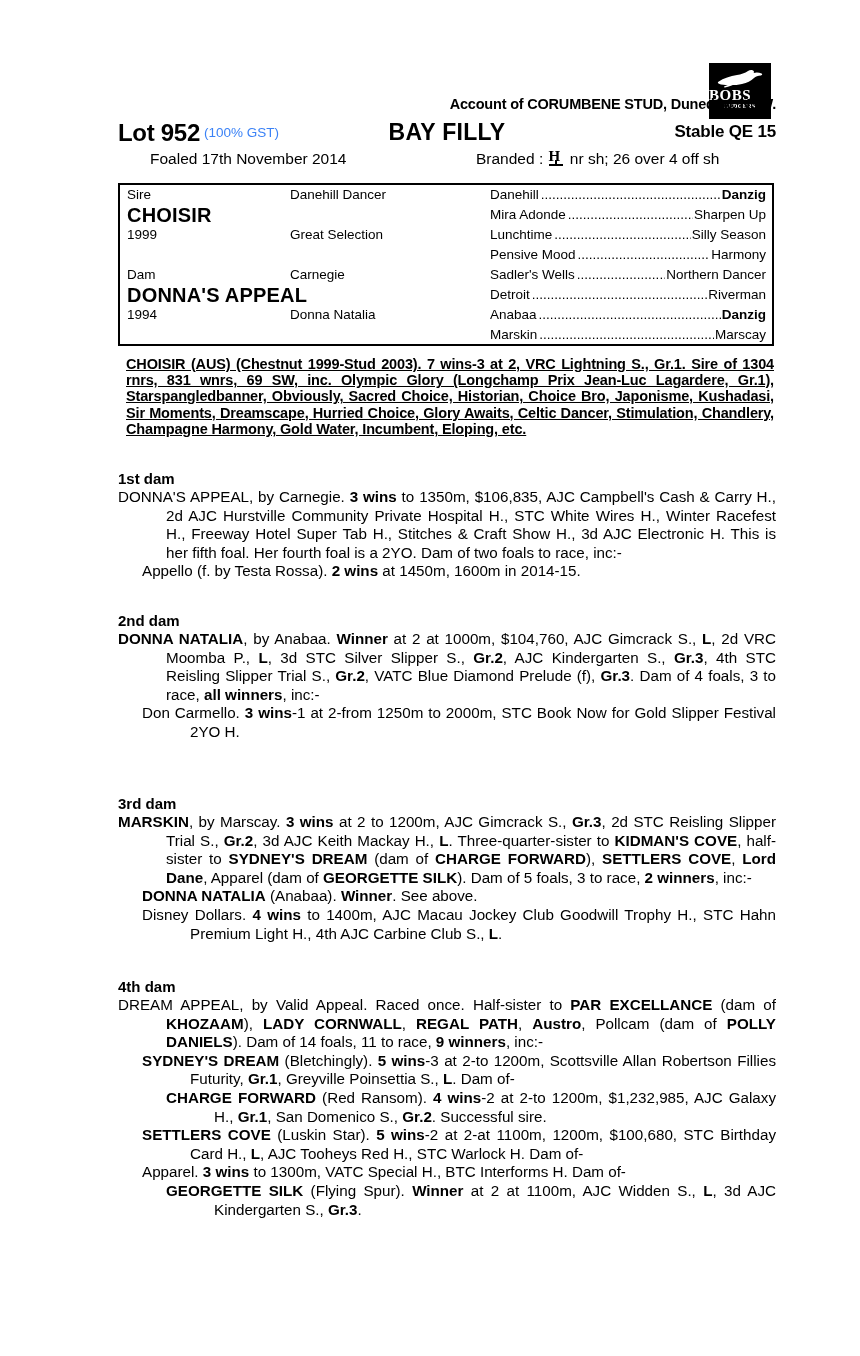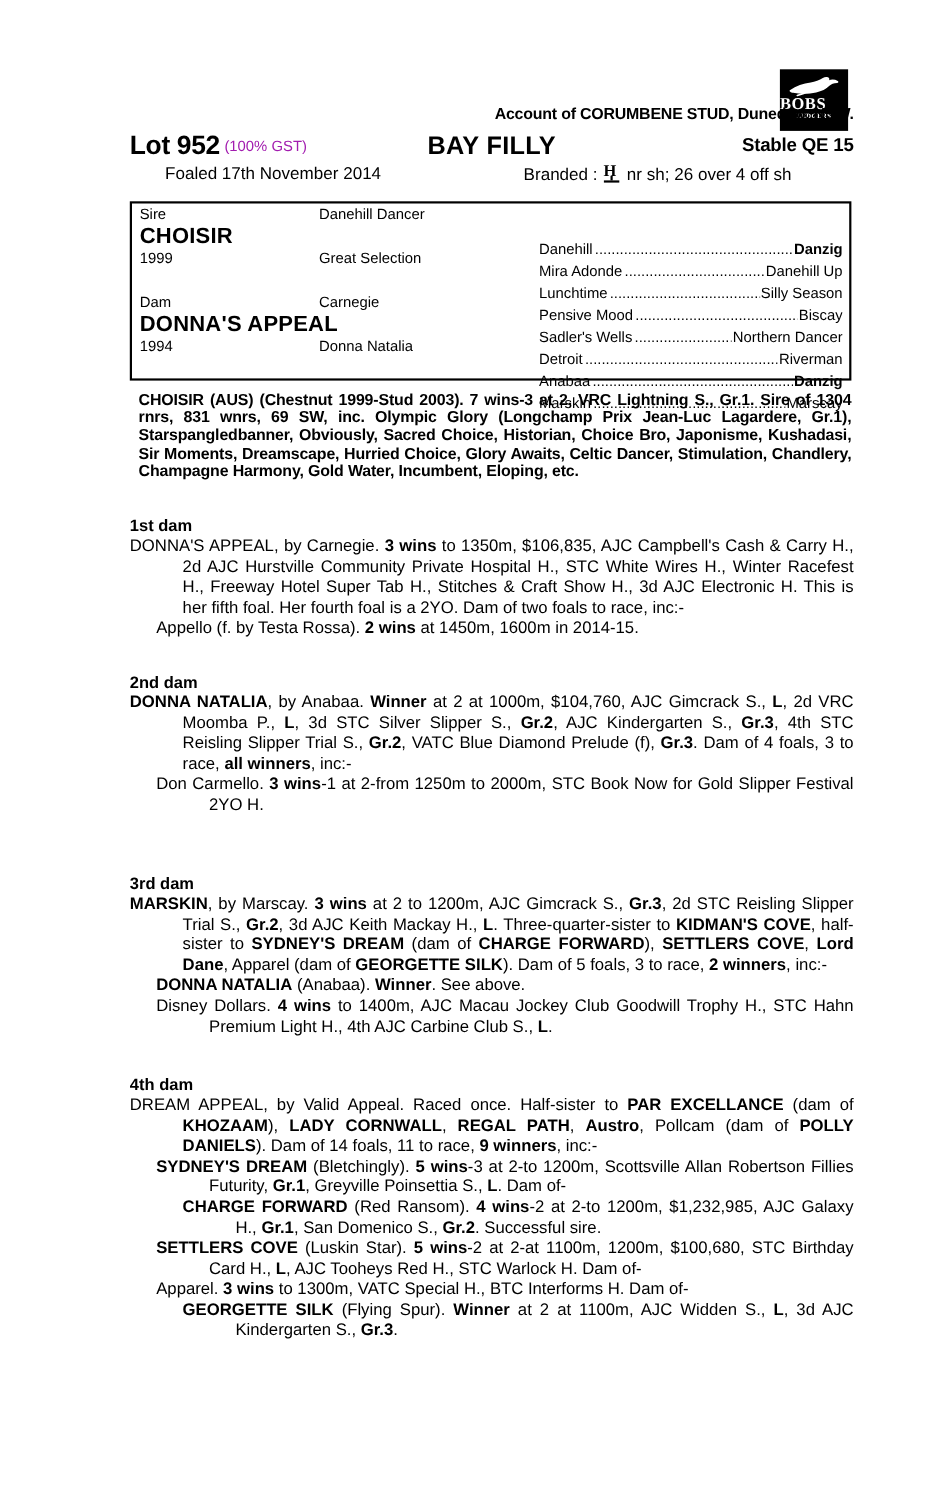--- a/index.html
+++ b/index.html
@@ -65,21 +65,21 @@
   }
   .title-row{
     position:absolute; left:0; top:119px; width:658px; height:30px;
   }
   .lot-label{
     position:absolute; left:0; top:0;
     font-size:24px; font-weight:bold; letter-spacing:-0.3px;
   }
   .gst{
     position:absolute; left:86px; top:6px;
-    font-size:13.5px; font-weight:normal; color:#a21caf;
+    font-size:13.5px; font-weight:normal; color:#3b82f6;
   }
   .colour-sex{
     position:absolute; left:0; top:0; width:658px;
     text-align:center;
     font-size:23px; font-weight:bold; letter-spacing:0.3px;
   }
   .stable{
     position:absolute; right:0; top:3px;
     font-size:17px; font-weight:bold; letter-spacing:-0.2px;
   }
@@ -141,31 +141,32 @@
   .ped-c3 .dots{
     flex:1 1 auto;
     overflow:hidden;
     white-space:nowrap;
     margin:0 1px 0 2px;
     font-size:13.5px;
     letter-spacing:0px;
     color:#000;
     min-width:4px;
   }
-  .ped-c3 .n2{ white-space:nowrap;margin-top:32px; }
+  .ped-c3 .n2{ white-space:nowrap; }
   .ped-c3 .n2.bold{ font-weight:bold; }
 
   
   .sire-para{
     position:absolute; left:8px; top:356px; width:648px;
     font-size:14.5px;
     font-weight:bold;
     line-height:16.2px;
     text-align:justify;
     letter-spacing:-0.15px;
+    text-decoration:underline;
   }
 
   
   .dam-block{ position:absolute; left:0; width:658px; }
   .dam-head{
     font-size:15px; font-weight:bold; margin-bottom:1px;
   }
   .dam-p{
     font-size:15.2px;
     line-height:18.6px;
@@ -217,39 +218,39 @@
             <span class="dots">..........................................................................................</span>
             <span class="n2 bold">Danzig</span>
           </div>
         </div>
         <div class="ped-row">
           <div class="ped-c1 bold">CHOISIR</div>
           <div class="ped-c2"></div>
           <div class="ped-c3">
             <span class="n1">Mira Adonde</span>
             <span class="dots">..........................................................................................</span>
-            <span class="n2">Danehill Up</span>
+            <span class="n2">Sharpen Up</span>
           </div>
         </div>
         <div class="ped-row">
           <div class="ped-c1">1999</div>
           <div class="ped-c2">Great Selection</div>
           <div class="ped-c3">
             <span class="n1">Lunchtime</span>
             <span class="dots">..........................................................................................</span>
             <span class="n2">Silly Season</span>
           </div>
         </div>
         <div class="ped-row">
           <div class="ped-c1"></div>
           <div class="ped-c2"></div>
           <div class="ped-c3">
             <span class="n1">Pensive Mood</span>
             <span class="dots">..........................................................................................</span>
-            <span class="n2">Biscay</span>
+            <span class="n2">Harmony</span>
           </div>
         </div>
         <div class="ped-row">
           <div class="ped-c1">Dam</div>
           <div class="ped-c2">Carnegie</div>
           <div class="ped-c3">
             <span class="n1">Sadler's Wells</span>
             <span class="dots">..........................................................................................</span>
             <span class="n2">Northern Dancer</span>
           </div>

